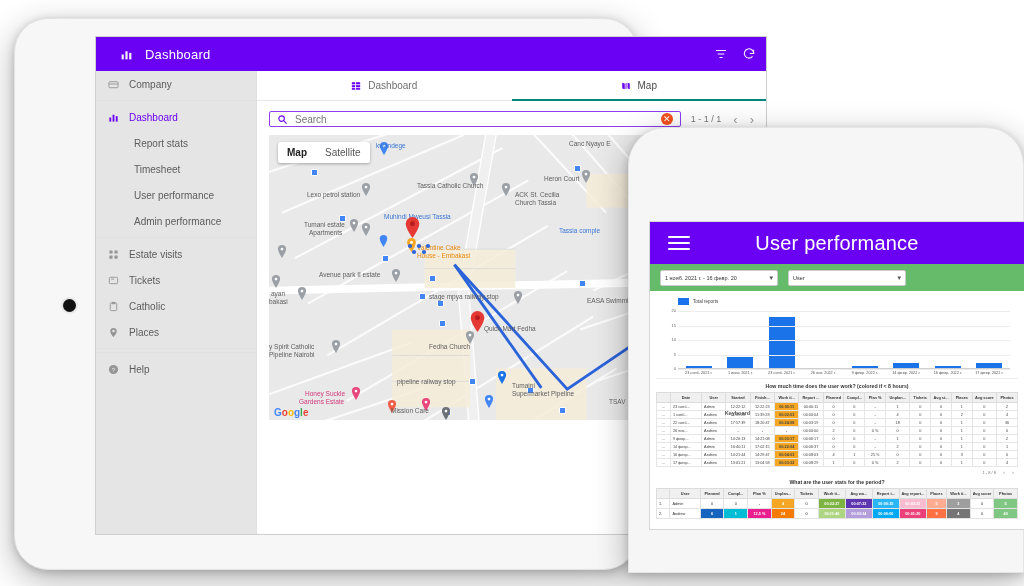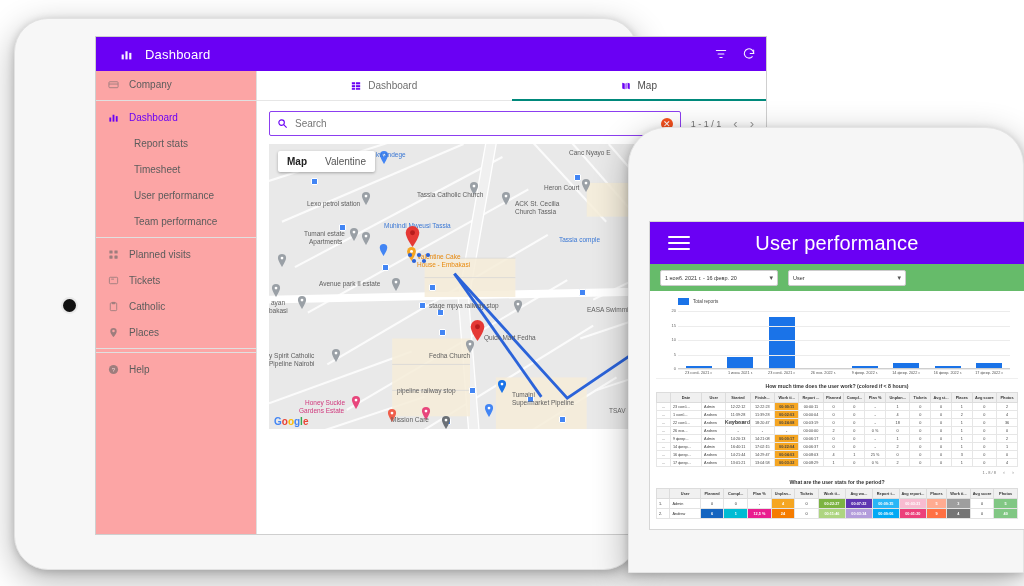--- a/index.html
+++ b/index.html
@@ -41,21 +41,21 @@
     display: flex; align-items: center; padding: 0 10px;
     color: #fff;
   }
   .appbar .title { font-size: 13px; margin-left: 12px; letter-spacing: .2px; }
   .appbar .spacer { flex: 1; }
   .appbar .tool { margin-left: 14px; opacity: .95; display:flex; }
 
   
   .tab-body { display: flex; height: 463px; }
   .sidebar {
-    width: 161px; background: #fca5a5;
+    width: 161px; background: #e5e5e5;
     border-right: 1px solid #e0e0e0;
     font-size: 10px; color: #5c5c5c;
   }
   .nav-item {
     display: flex; align-items: center;
     height: 26px; padding-left: 11px; gap: 10px;
     white-space: nowrap;
   }
   .nav-item .ico { width: 12px; height: 12px; display:flex; align-items:center; justify-content:center; opacity:.62; flex:none;}
   .nav-item.active { color: #6a00f4; }
@@ -74,21 +74,21 @@
   .tab.active { color: #4c4c4c; }
   .tab.active::after {
     content:''; position:absolute; left:0; right:0; bottom:-1px;
     height: 2px; background: #00897b;
   }
   .tab .tico { color:#6a00f4; display:flex; }
 
   
   .searchrow { display:flex; align-items:center; padding: 10px 12px 8px 12px; gap: 10px;}
   .searchbox {
-    flex: 1; height: 25px; border: 1px solid #8c3ef0; border-radius: 2px;
+    flex: 1; height: 16px; border: 1px solid #8c3ef0; border-radius: 2px;
     display: flex; align-items: center; padding: 7px 7px; gap: 7px; background:#fff;
   }
   .searchbox .sico { color:#6a00f4; display:flex;}
   .searchbox .sinput {
     flex: 1; font-size: 10px; color: #b0b0b0; border:none; outline:none;
     font-family: "Liberation Sans", sans-serif; background: transparent;
   }
   .clear-btn {
     width: 12px; height: 12px; border-radius: 50%; background:#f4511e;
     color:#fff; font-size: 9px; line-height:12px; text-align:center; flex:none;
@@ -269,35 +269,35 @@
       <div class="nav-item sub">
         <span>Report stats</span>
       </div>
       <div class="nav-item sub">
         <span>Timesheet</span>
       </div>
       <div class="nav-item sub">
         <span>User performance</span>
       </div>
       <div class="nav-item sub">
-        <span>Team performance</span>
+        <span>Admin performance</span>
       </div>
 
       <div class="nav-sep"></div>
 
       <div class="nav-item">
         <span class="ico">
           <svg width="11" height="11" viewBox="0 0 24 24" fill="#666">
               <rect x="3" y="3" width="7" height="7" rx="1"></rect>
               <rect x="14" y="3" width="7" height="7" rx="1"></rect>
               <rect x="3" y="14" width="7" height="7" rx="1"></rect>
               <rect x="14" y="14" width="7" height="7" rx="1"></rect>
             </svg>
         </span>
-        <span>Planned visits</span>
+        <span>Estate visits</span>
       </div>
       <div class="nav-item">
         <span class="ico">
           <svg width="11" height="11" viewBox="0 0 24 24" fill="none" stroke="#666" stroke-width="2">
               <rect x="3" y="5" width="18" height="14" rx="2"></rect>
               <path d="M7 9h6"></path>
             </svg>
         </span>
         <span>Tickets</span>
       </div>
@@ -415,21 +415,21 @@
           </g>
           <g stroke="#d6d6d6" stroke-width="0.7" fill="none" opacity=".8">
             <path d="M120 88 L190 88 M120 103 L190 103 M95 170 L155 170 M95 190 L155 190"></path>
           </g>
           <path d="M143 100 L230 196 L345 118 L374 132" stroke="#2b63d9" stroke-width="2.2" fill="none"></path>
           <path d="M143 100 L210 195" stroke="#2b63d9" stroke-width="2.2" fill="none"></path>
         </svg>
 
         <div class="maptype">
           <div class="sel">Map</div>
-          <div>Valentine</div>
+          <div>Satellite</div>
         </div>
 
         <div class="gsquare" style="left:42px;top:34px;"></div>
         <div class="gsquare" style="left:70px;top:80px;"></div>
         <div class="gsquare" style="left:113px;top:120px;"></div>
         <div class="gsquare" style="left:160px;top:140px;"></div>
         <div class="gsquare" style="left:150px;top:158px;"></div>
         <div class="gsquare" style="left:168px;top:165px;"></div>
         <div class="gsquare" style="left:310px;top:145px;"></div>
         <div class="gsquare" style="left:305px;top:30px;"></div>

